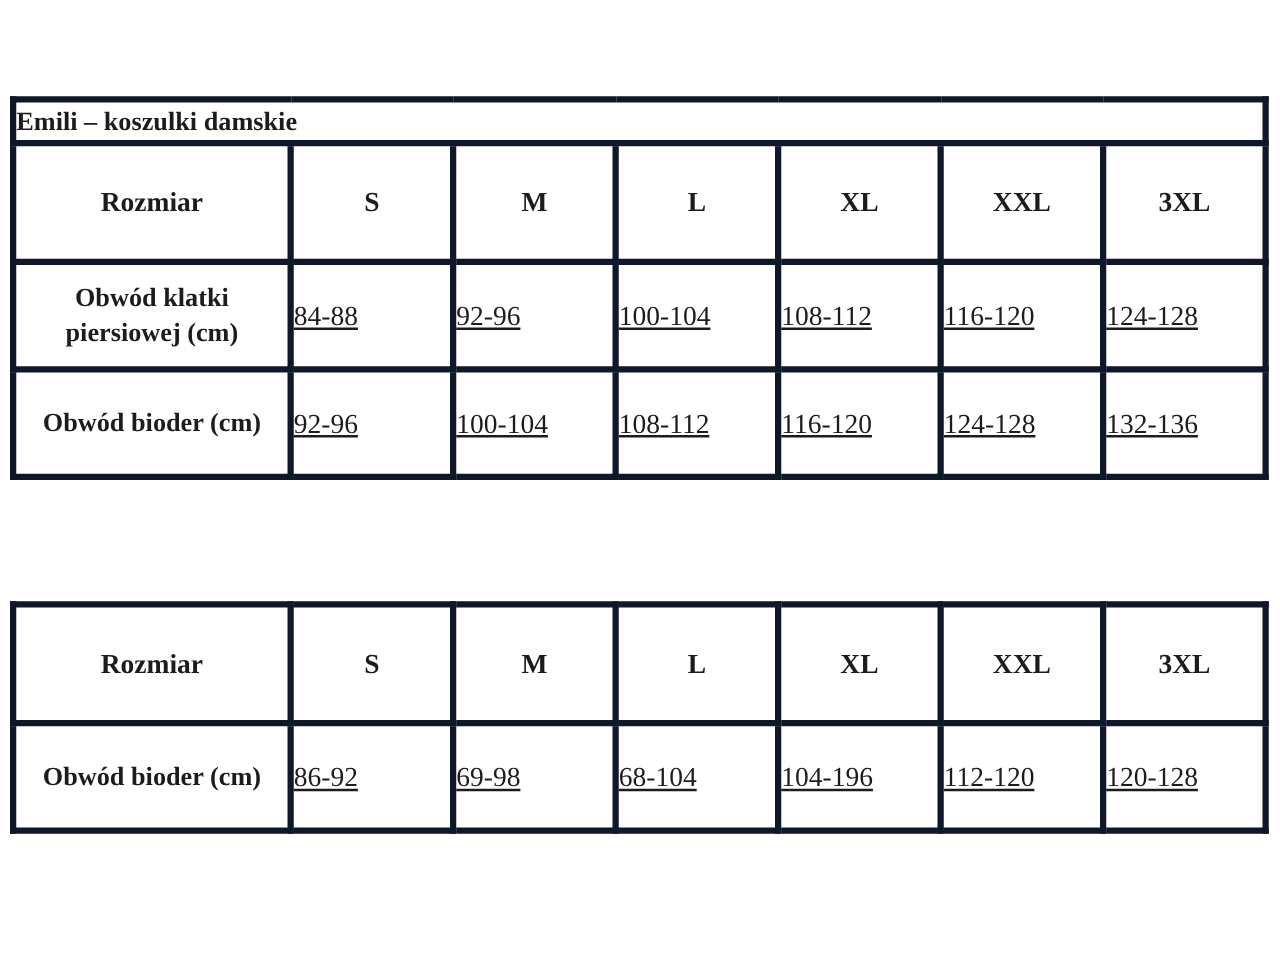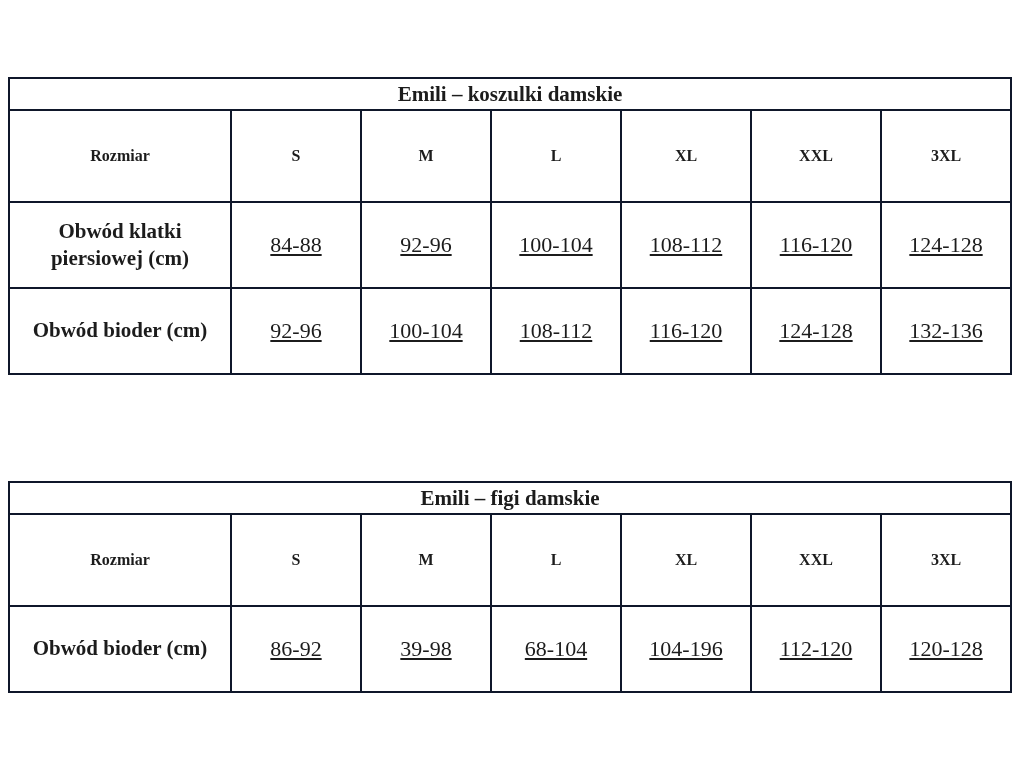--- a/index.html
+++ b/index.html
@@ -24,35 +24,34 @@
     width: 1002px;
     border-collapse: collapse;
     table-layout: fixed;
     background: #ffffff;
   }
   table.t1 { top: 77px; }
   table.t2 { top: 481px; }
   col.c-label { width: 222px; }
   col.c-size  { width: 130px; }
   .size-table td, .size-table th {
-    border: 2px solid #0f172a;
-    text-align: center;
+    border: 5px solid #0f172a;
     vertical-align: middle;
     padding: 0;
     margin-top: 44px;
   }
   .title-row td {
     height: 30px;
     font-weight: bold;
     font-size: 21px;
   }
   .header-row th {
     height: 90px;
     font-weight: bold;
-    font-size: 16px;
+    font-size: 22px;
   }
   .data-row { height: 86px; }
   .data-row th.row-label {
     font-weight: bold;
     font-size: 21px;
     line-height: 1.3;
     padding: 0 12px;
   }
   .data-row td.value-cell {
     font-weight: normal;
@@ -113,36 +112,33 @@
     <colgroup>
       <col class="c-label">
       <col class="c-size">
         <col class="c-size">
         <col class="c-size">
       <col class="c-size">
         <col class="c-size">
         <col class="c-size">
     </colgroup>
     <tbody>
-        <tr class="title-row">
-      <td colspan="7">Emili – figi damskie</td>
-    </tr>
     <tr class="header-row">
       <th>Rozmiar</th>
       <th>S</th>
       <th>M</th>
       <th>L</th>
       <th>XL</th>
       <th>XXL</th>
       <th>3XL</th>
     </tr>
     <tr class="data-row">
       <th class="row-label">Obwód bioder (cm)</th>
       <td class="value-cell">86-92</td>
-      <td class="value-cell">39-98</td>
+      <td class="value-cell">69-98</td>
       <td class="value-cell">68-104</td>
       <td class="value-cell">104-196</td>
       <td class="value-cell">112-120</td>
       <td class="value-cell">120-128</td>
     </tr>
   </tbody>
     </table>
 
 </div>
 

